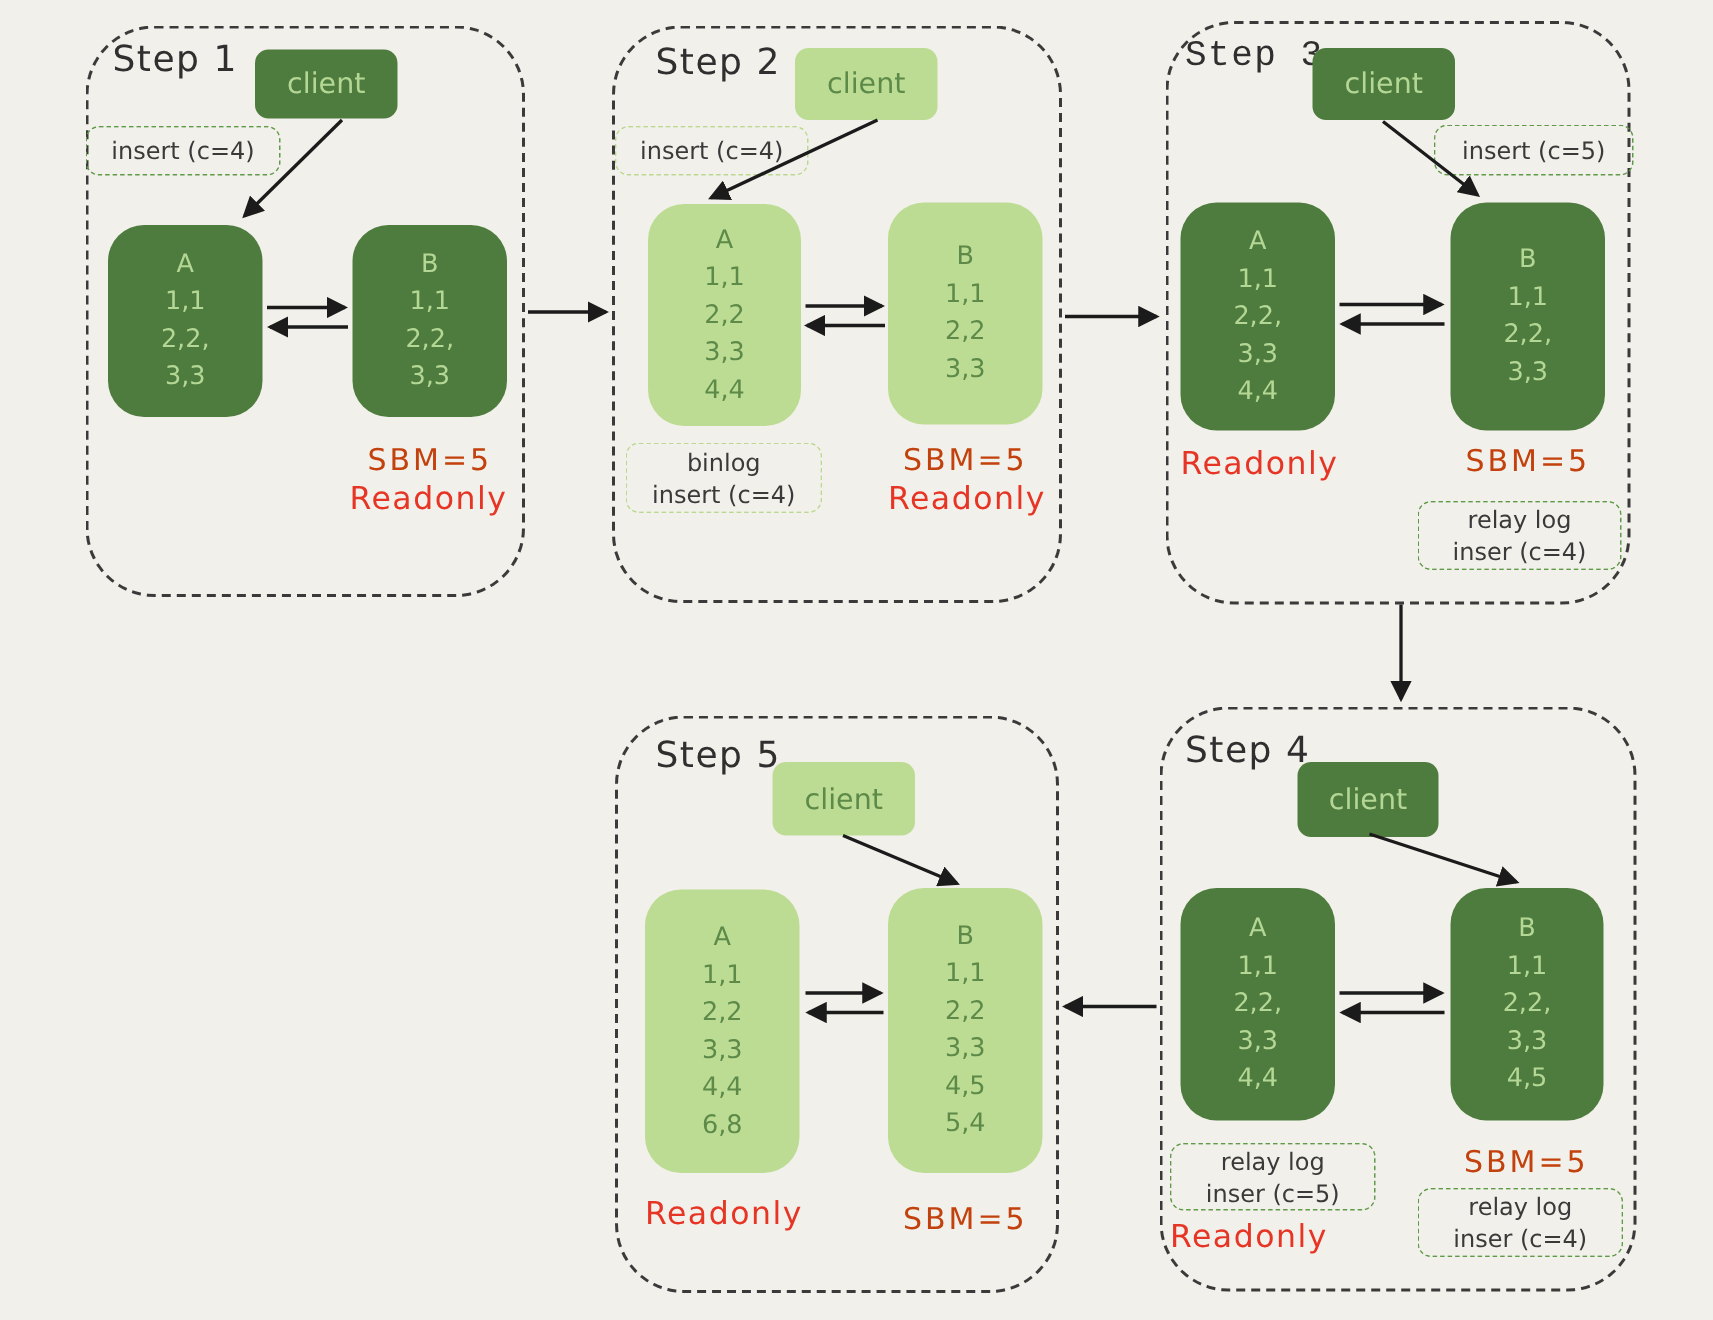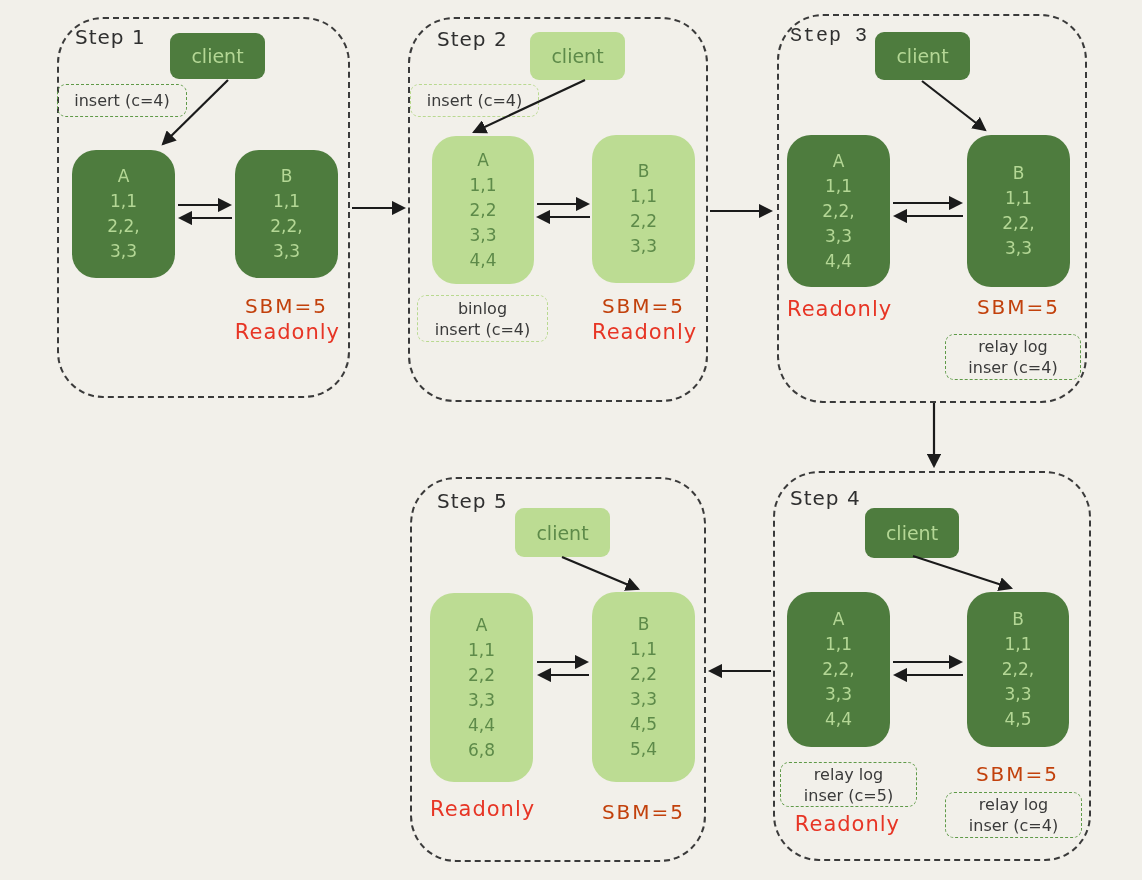--- a/index.html
+++ b/index.html
@@ -5,31 +5,31 @@
   :root{
     --bg:#f2f0ea; --dark-node:#4e7c3e; --dark-node-text:#b4d795;
     --light-node:#bcdc93; --light-node-text:#5d8a49;
     --dash-dark:#5f9a48; --dash-light:#b9d990;
     --ink:#3a3a3a; --red:#e73525; --arrow:#1b1b1b;
   }
   *{margin:0;padding:0;box-sizing:border-box;}
   body{background:var(--bg);font-family:"DejaVu Sans",sans-serif;}
   #canvas{position:relative;width:1142px;height:880px;background:var(--bg);overflow:hidden;}
   .step-container{position:absolute;border:2px dashed var(--ink);border-radius:46px;}
-  .step-label{position:absolute;font-size:20px;color:#2f2f2f;letter-spacing:1px;}
+  .step-label{position:absolute;font-size:24px;color:#2f2f2f;letter-spacing:1px;}
   .client-box{position:absolute;border-radius:9px;display:flex;align-items:center;justify-content:center;font-size:19px;}
   .client-dark{background:var(--dark-node);color:var(--dark-node-text);}
   .client-light{background:var(--light-node);color:var(--light-node-text);}
   .node{position:absolute;border-radius:24px;display:flex;flex-direction:column;align-items:center;justify-content:center;font-size:17px;line-height:25px;}
   .node-dark{background:var(--dark-node);color:var(--dark-node-text);}
   .node-light{background:var(--light-node);color:var(--light-node-text);}
   .dash-label{position:absolute;border:1.6px dashed var(--dash-dark);border-radius:9px;display:flex;flex-direction:column;align-items:center;justify-content:center;font-size:16px;line-height:21px;color:var(--ink);padding:2px 4px;}
   .dash-light-border{border-color:var(--dash-light);}
   .sbm{position:absolute;font-size:20px;color:#c2410c;text-align:center;letter-spacing:2px;}
-  .readonly{position:absolute;font-size:21px;color:var(--red);text-align:right;letter-spacing:1px;}
+  .readonly{position:absolute;font-size:21px;color:var(--red);text-align:left;letter-spacing:1px;}
   #arrows{position:absolute;left:0;top:0;pointer-events:none;}
 </style>
 </head>
 <body>
 
 <div id="canvas">
 
   <div class="step-container" style="left:57px;top:17px;width:293px;height:381px;"></div>
   <div class="step-label" style="left:75px;top:25px;">Step 1</div>
   <div class="client-box client-dark" style="left:170px;top:33px;width:95px;height:46px;">client</div>
@@ -73,20 +73,23 @@
   <div class="dash-label dash-light-border" style="left:417px;top:295px;width:131px;height:47px;text-align:center;">
     <span>binlog</span>
     <span>insert (c=4)</span>
   </div>
   <div class="sbm" style="left:592px;top:294px;width:103px;">SBM=5</div>
   <div class="readonly" style="left:592px;top:320px;width:103px;">Readonly</div>
 
   <div class="step-container" style="left:777px;top:14px;width:310px;height:389px;"></div>
   <div class="step-label" style="left:790px;top:24px;font-family:Liberation Mono, monospace;">Step 3</div>
   <div class="client-box client-dark" style="left:875px;top:32px;width:95px;height:48px;">client</div>
+  <div class="dash-label" style="left:956px;top:83px;width:133px;height:34px;">
+    <span>insert (c=5)</span>
+  </div>
   <div class="node node-dark" style="left:787px;top:135px;width:103px;height:152px;">
     <span>A</span>
     <span>1,1</span>
     <span>2,2,</span>
     <span>3,3</span>
     <span>4,4</span>
   </div>
   <div class="node node-dark" style="left:967px;top:135px;width:103px;height:152px;">
     <span>B</span>
     <span>1,1</span>

